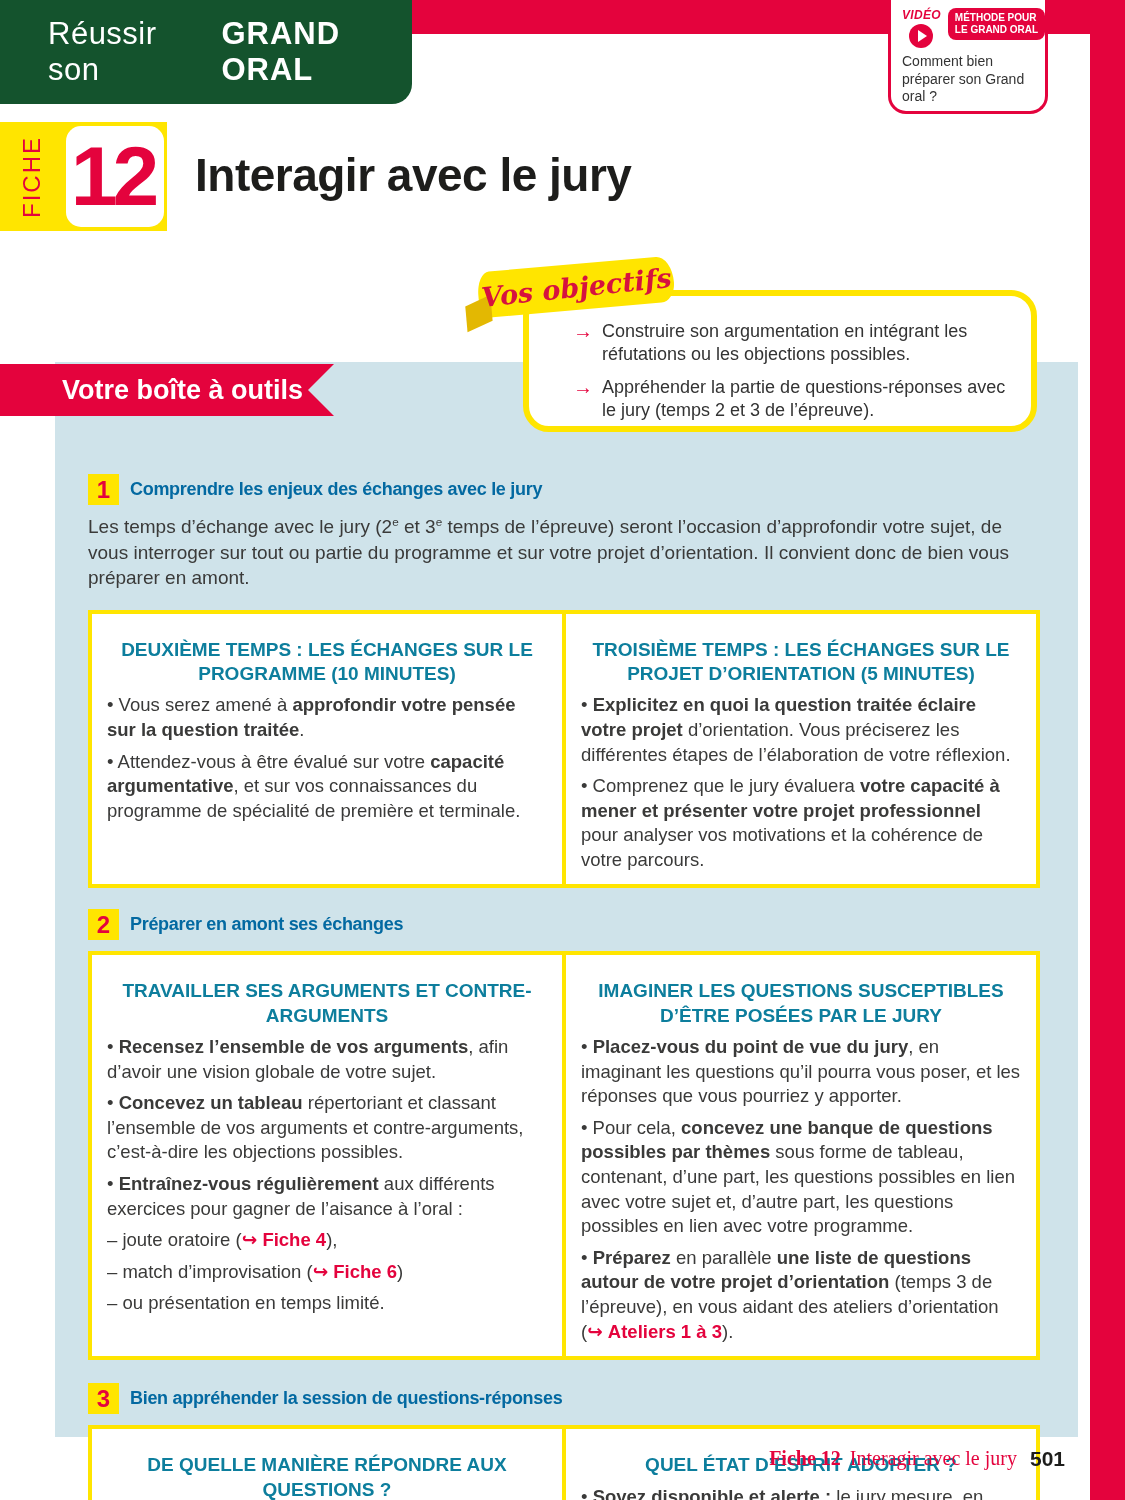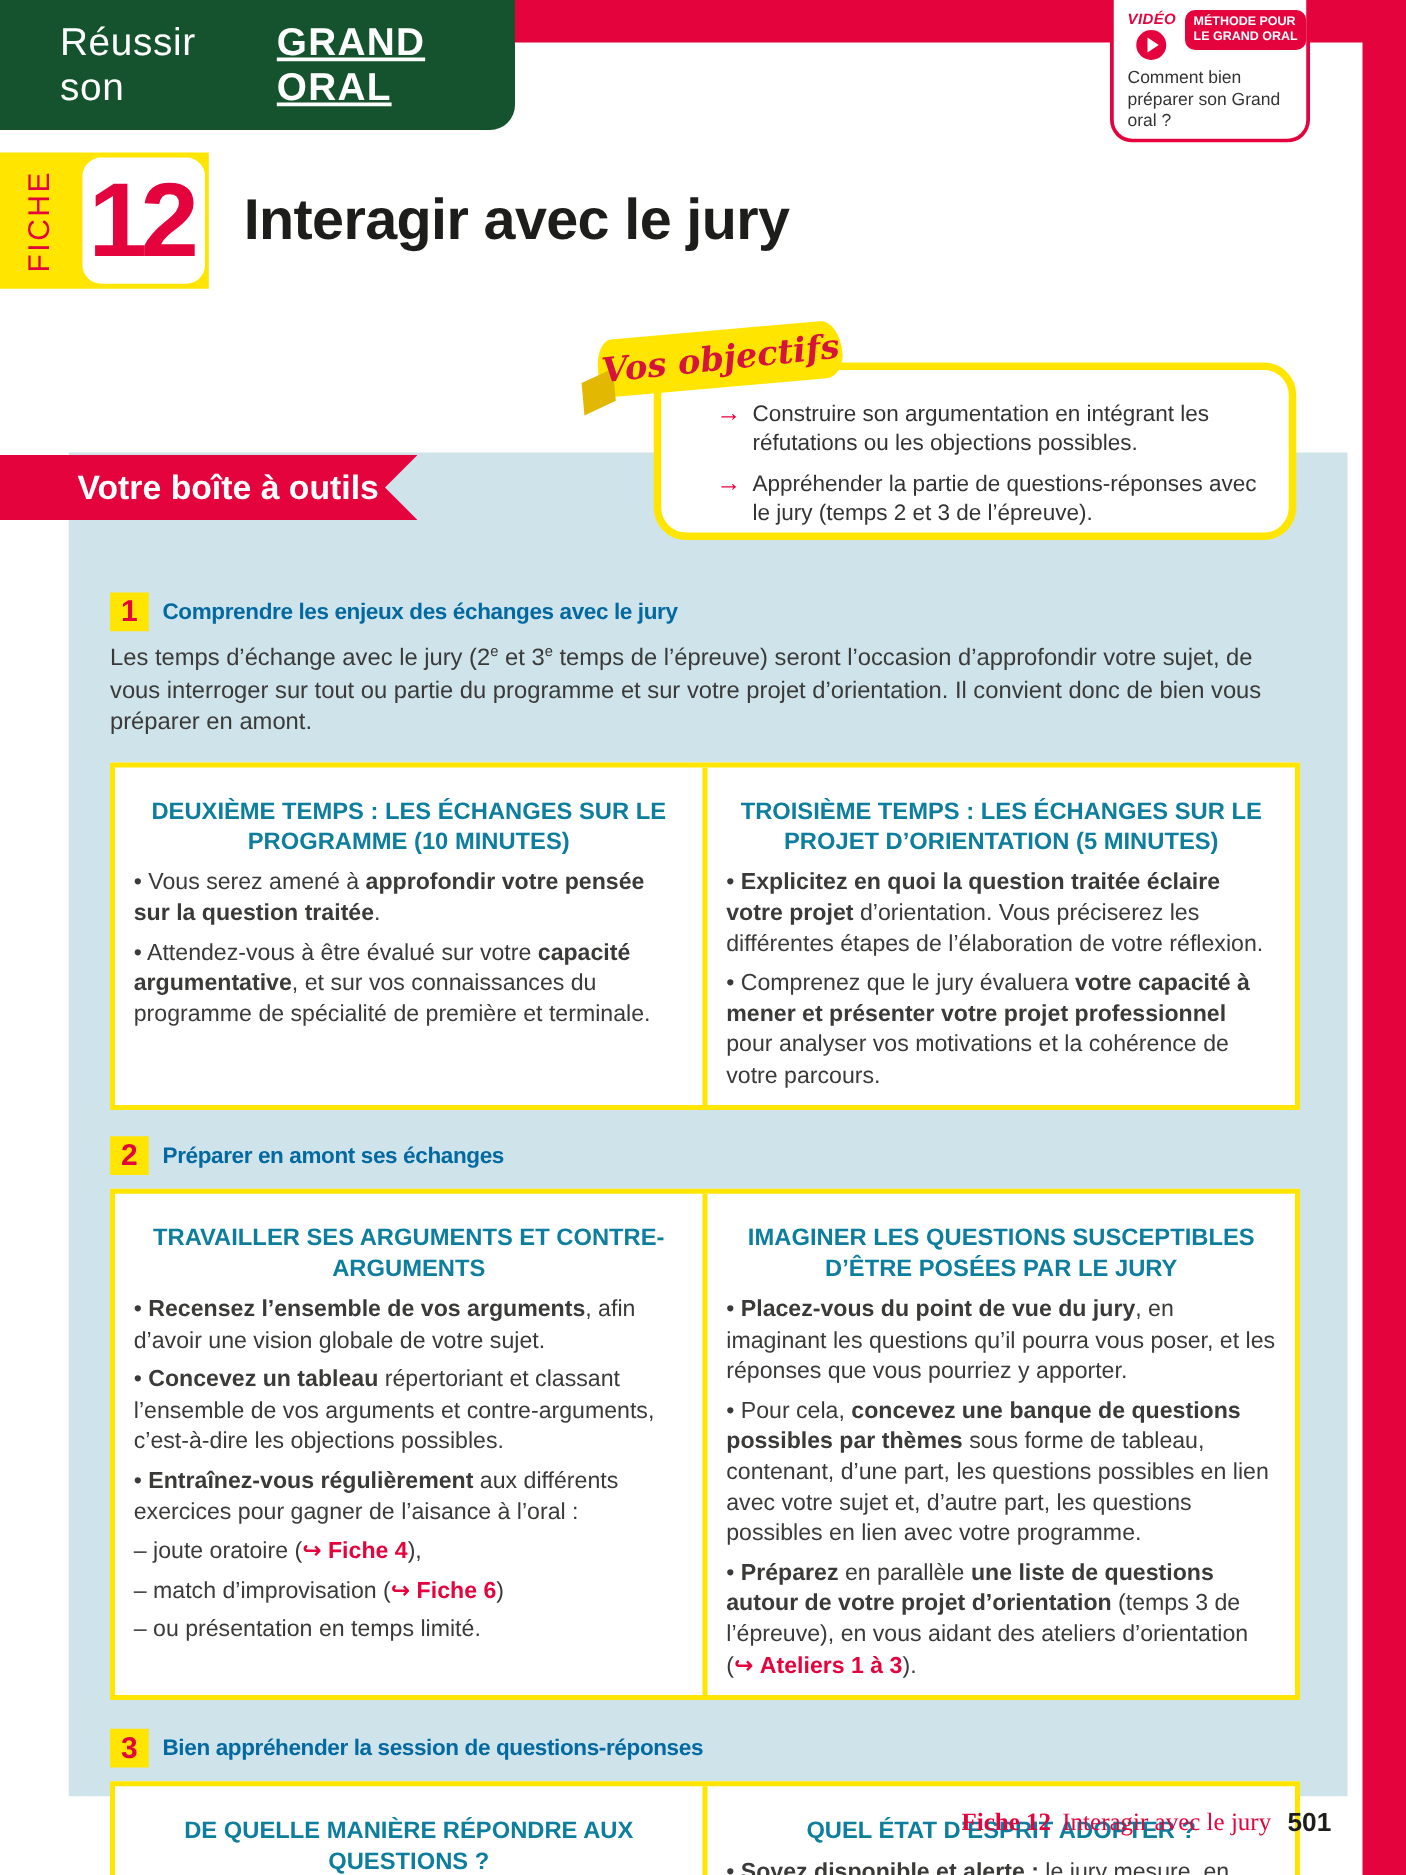--- a/index.html
+++ b/index.html
@@ -5,21 +5,21 @@
   html,body{margin:0;padding:0;background:#ffffff;}
   .page{position:relative;width:1125px;height:1500px;background:#fff;overflow:hidden;
         font-family:"Liberation Sans","DejaVu Sans",sans-serif;color:#3a3a39;}
 
   
   .topbar{position:absolute;left:385px;top:0;width:740px;height:34px;background:#e4033d;}
   .right-strip{position:absolute;left:1090px;top:0;width:35px;height:1500px;background:#e4033d;}
   .brand{position:absolute;left:0;top:0;width:412px;height:104px;background:#14532d;
          border-bottom-right-radius:20px;display:flex;align-items:center;padding-left:48px;box-sizing:border-box;
          color:#fff;font-size:31px;letter-spacing:.5px;}
-  .brand b{font-weight:800;margin-left:27px;letter-spacing:1px;text-decoration:underline;}
+  .brand b{font-weight:800;margin-left:27px;letter-spacing:1px;}
 
   .video-badge{position:absolute;left:888px;top:0;width:160px;height:114px;background:#fff;
                border:3px solid #e4033d;border-top:none;border-radius:0 0 18px 18px;box-sizing:border-box;
                padding:8px 9px 6px 11px;z-index:5;}
   .vb-row{display:flex;align-items:flex-start;gap:7px;}
   .vb-left{display:flex;flex-direction:column;align-items:center;width:40px;}
   .vb-video{color:#e4033d;font-weight:700;font-style:italic;font-size:12px;letter-spacing:.3px;}
   .vb-play{width:24px;height:24px;border-radius:50%;background:#e4033d;margin-top:2px;position:relative;}
   .vb-play::after{content:"";position:absolute;left:9px;top:6px;border-left:9px solid #fff;
                   border-top:6px solid transparent;border-bottom:6px solid transparent;}

